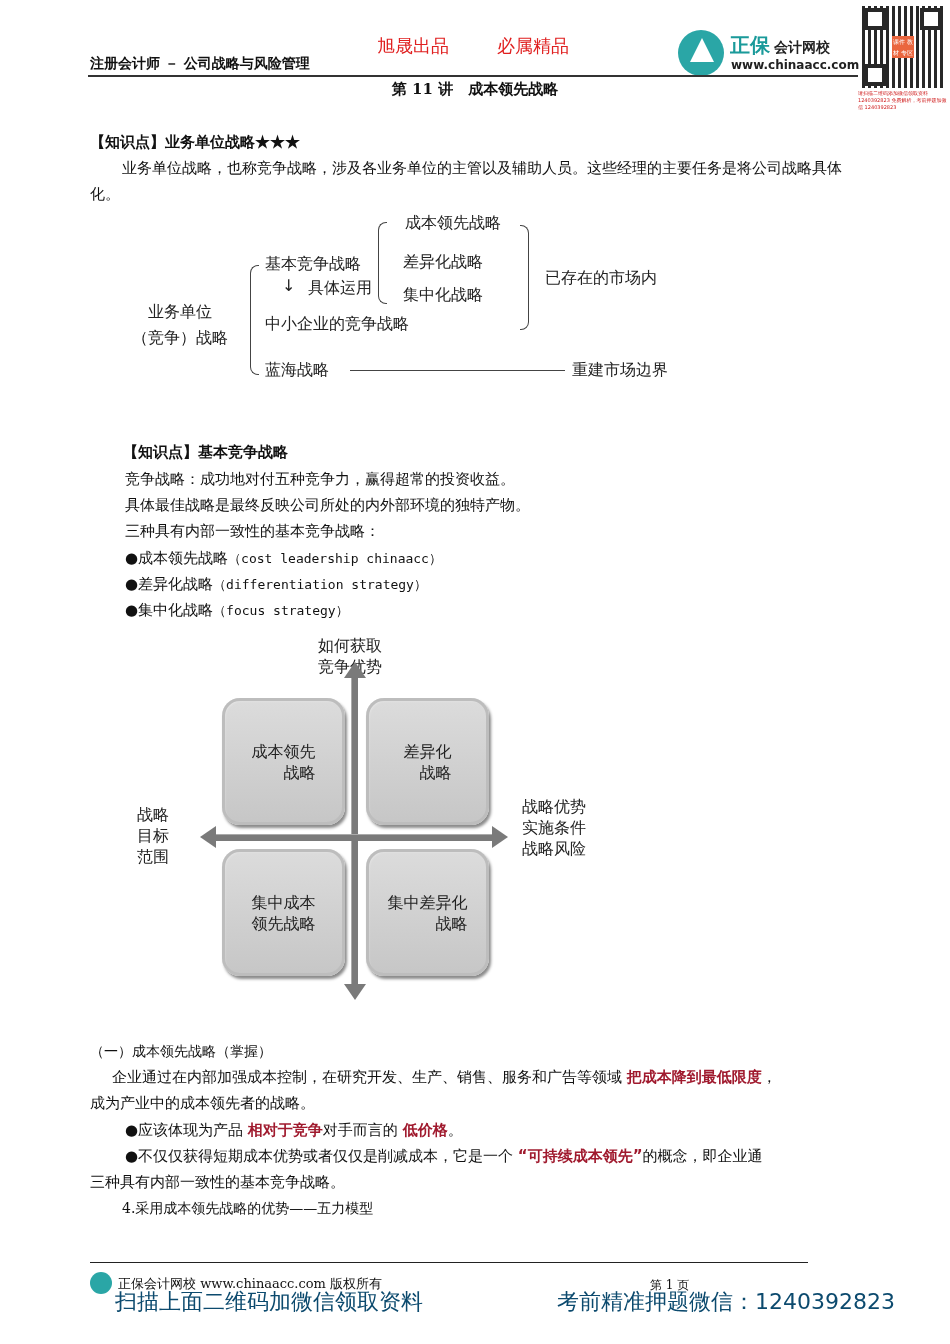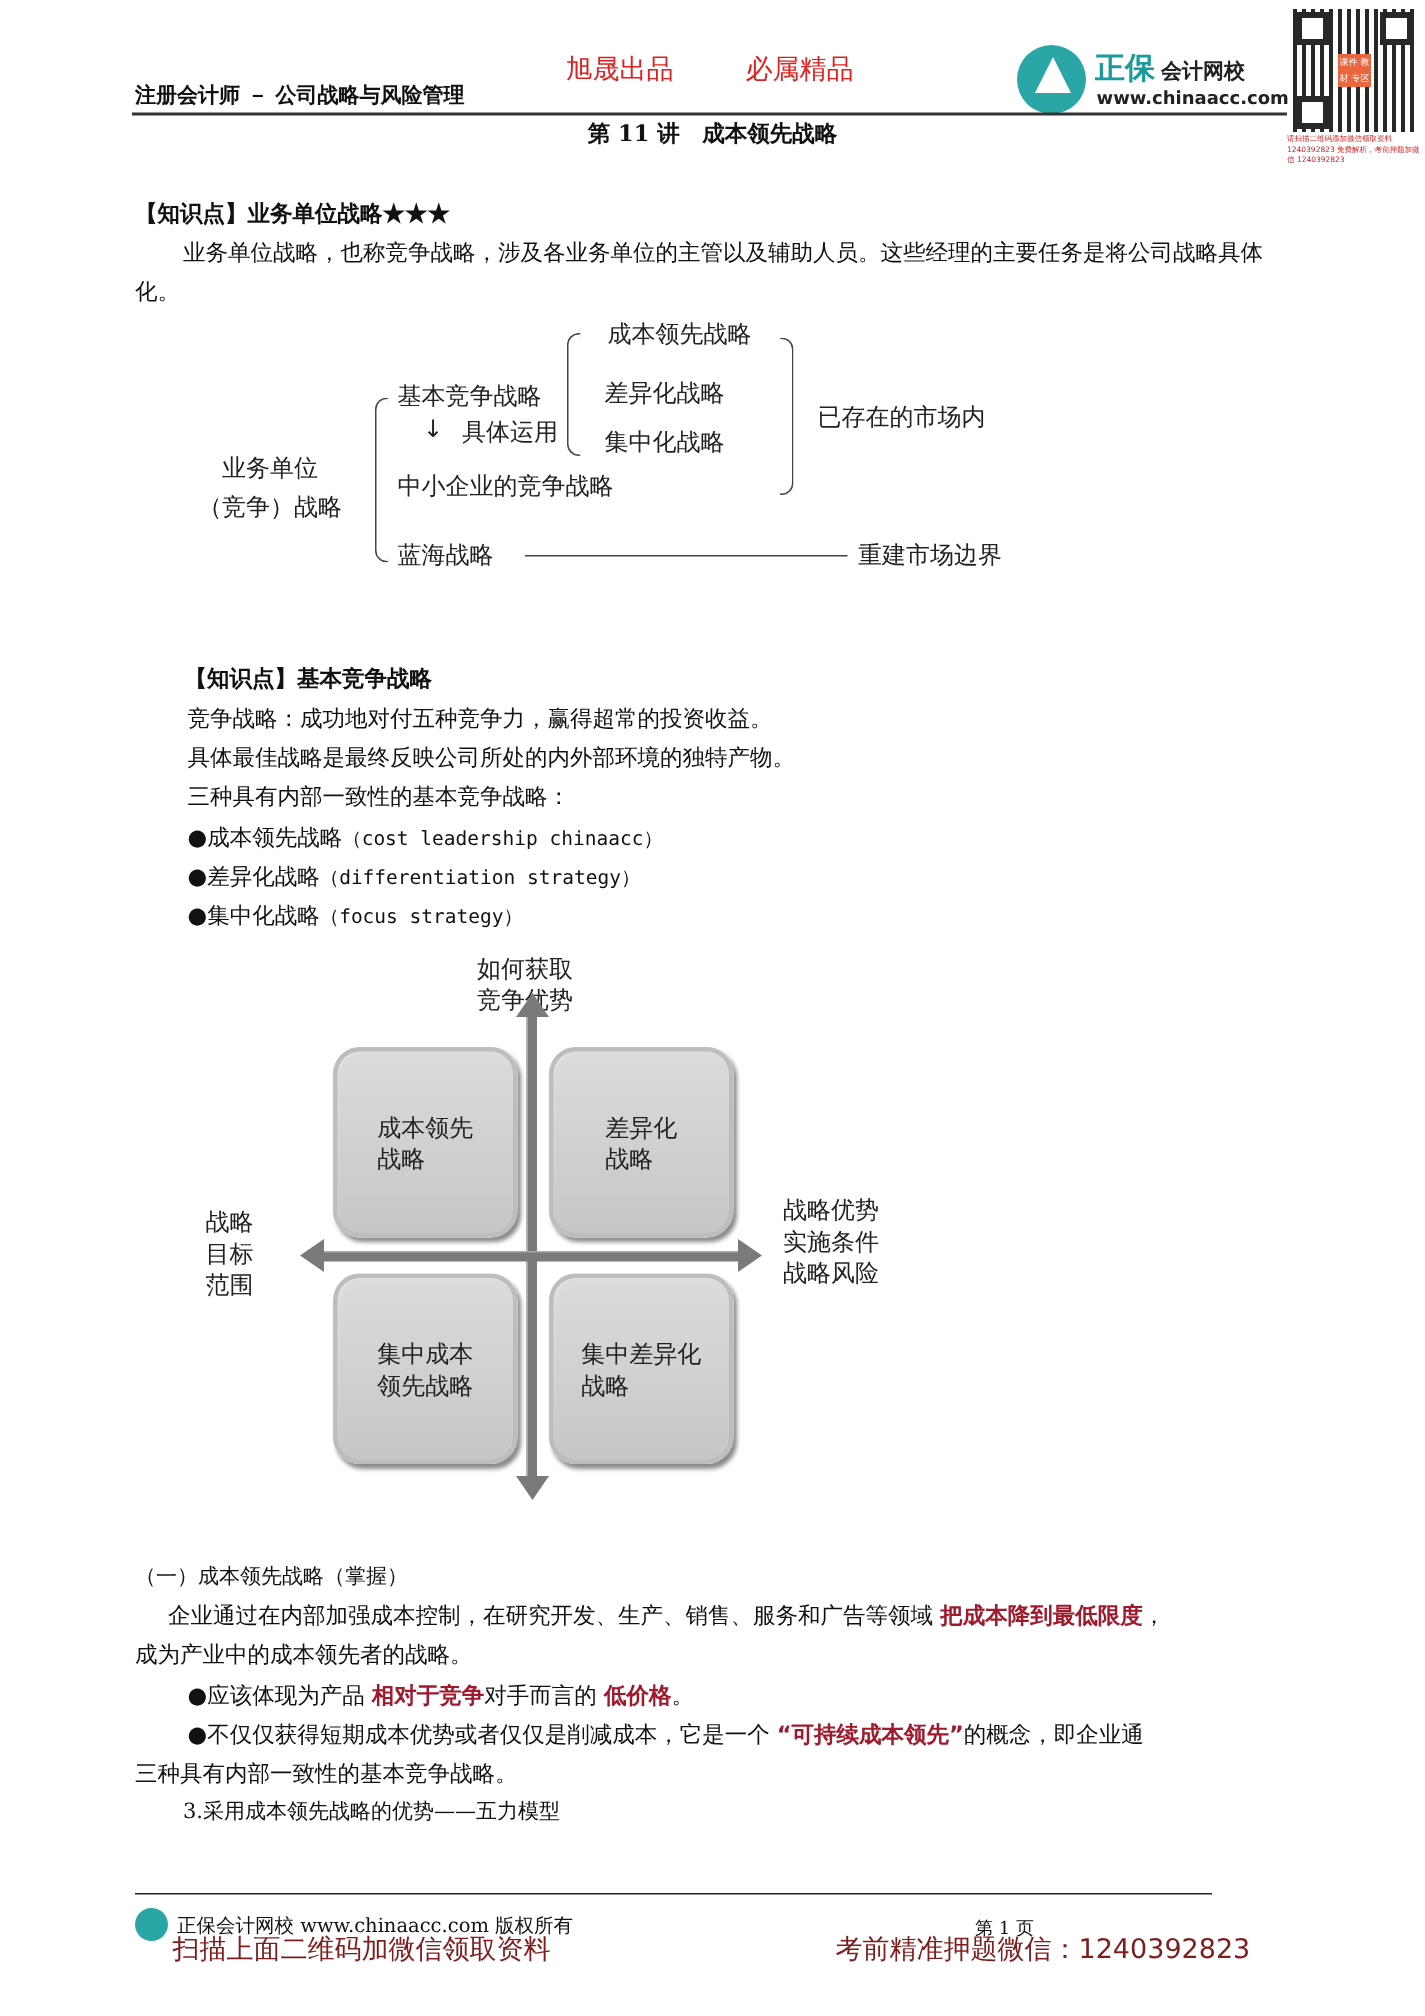--- a/index.html
+++ b/index.html
@@ -34,32 +34,32 @@
 
   
   .tree { font-family:"DejaVu Sans","Liberation Sans",sans-serif; font-size:16px; color:#222; }
   .brace { border:1.5px solid #444; border-right:none; border-radius:8px 0 0 8px; }
   .brace-r { border:1.5px solid #444; border-left:none; border-radius:0 8px 8px 0; }
 
   
   .quad-box { width:123px; height:127px; border-radius:18px;
      background:linear-gradient(180deg,#dcdcdc 0%,#c6c6c6 100%);
      box-shadow: inset 0 0 0 3px #bdbdbd, inset 2px 2px 3px #f4f4f4, 2px 3px 3px #8a8a8a;
-     display:flex; align-items:center; justify-content:center; text-align:left;
+     display:flex; align-items:center; justify-content:center; text-align:right;
      font-family:"DejaVu Sans","Liberation Sans",sans-serif; font-size:16px; line-height:21px; color:#222; white-space:pre-line; }
   .axis-v { left:351px; top:675px; width:6px; height:312px; background:#7a7a7a; border-left:1px solid #aaa; }
   .axis-h { left:212px; top:834px; width:284px; height:6px; background:#7a7a7a; border-top:1px solid #aaa; }
   .axis-label { font-family:Liberation Mono, monospace; font-size:16px; line-height:21px; color:#222; white-space:pre-line; }
 
   
   .ftr-rule { left:90px; top:1262px; width:718px; height:1px; background:#222; }
   .ftr-logo { left:90px; top:1272px; width:22px; height:22px; border-radius:50%; background:#2aa6a6; }
   .ftr-copy { left:118px; top:1275px; font-size:13px; }
   .ftr-page { left:650px; top:1277px; font-size:12px; }
-  .ftr-red { top:1287px; font-size:18px; color:#7f1d1d; font-family:"DejaVu Sans","Liberation Sans",sans-serif; }
+  .ftr-red { top:1287px; font-size:22px; color:#0c4a6e; font-family:"DejaVu Sans","Liberation Sans",sans-serif; }
 </style>
 </head>
 <body>
 
 <div class="abs hdr-sub serif">注册会计师 － 公司战略与风险管理</div>
 <div class="abs hdr-slogan" style="left:377px">旭晟出品</div>
 <div class="abs hdr-slogan" style="left:497px">必属精品</div>
 <div class="abs logo-circle"></div>
 <div class="abs logo-tri"></div>
 <div class="abs logo-text"><span>正保</span><small>会计网校</small></div>
@@ -130,20 +130,20 @@
   <div class="abs quad-box" style="left:366px;top:849px">集中差异化
 战略</div>
 </div>
 
 <div class="abs p" style="left:90px;top:1038px;font-size:14px">（一）成本领先战略（掌握）</div>
 <div class="abs p" style="left:112px;top:1064px;width:760px"><span>企业通过在内部加强成本控制，在研究开发、生产、销售、服务和广告等领域 </span><span class="red-ul sans">把成本降到最低限度</span><span>，</span></div>
 <div class="abs p" style="left:90px;top:1090px">成为产业中的成本领先者的战略。</div>
 <div class="abs p" style="left:125px;top:1117px"><span>●应该体现为产品 </span><span class="red-ul sans">相对于竞争</span><span>对手而言的 </span><span class="red-ul sans">低价格</span><span>。</span></div>
 <div class="abs p" style="left:125px;top:1143px;width:740px"><span>●不仅仅获得短期成本优势或者仅仅是削减成本，它是一个 </span><span class="red-ul sans">“可持续成本领先”</span><span>的概念，即企业通</span></div>
 <div class="abs p" style="left:90px;top:1169px">三种具有内部一致性的基本竞争战略。</div>
-<div class="abs p" style="left:122px;top:1195px;font-size:14px">3.采用成本领先战略的优势——五力模型</div>
+<div class="abs p" style="left:122px;top:1195px;font-size:14px">4.采用成本领先战略的优势——五力模型</div>
 
 <div class="abs ftr-rule"></div>
 <div class="abs ftr-logo"></div>
 <div class="abs ftr-copy">正保会计网校 www.chinaacc.com 版权所有</div>
 <div class="abs ftr-page">第 1 页</div>
 <div class="abs ftr-red" style="left:115px">扫描上面二维码加微信领取资料</div>
 <div class="abs ftr-red" style="left:557px">考前精准押题微信：1240392823</div>
 
 </body></html>

